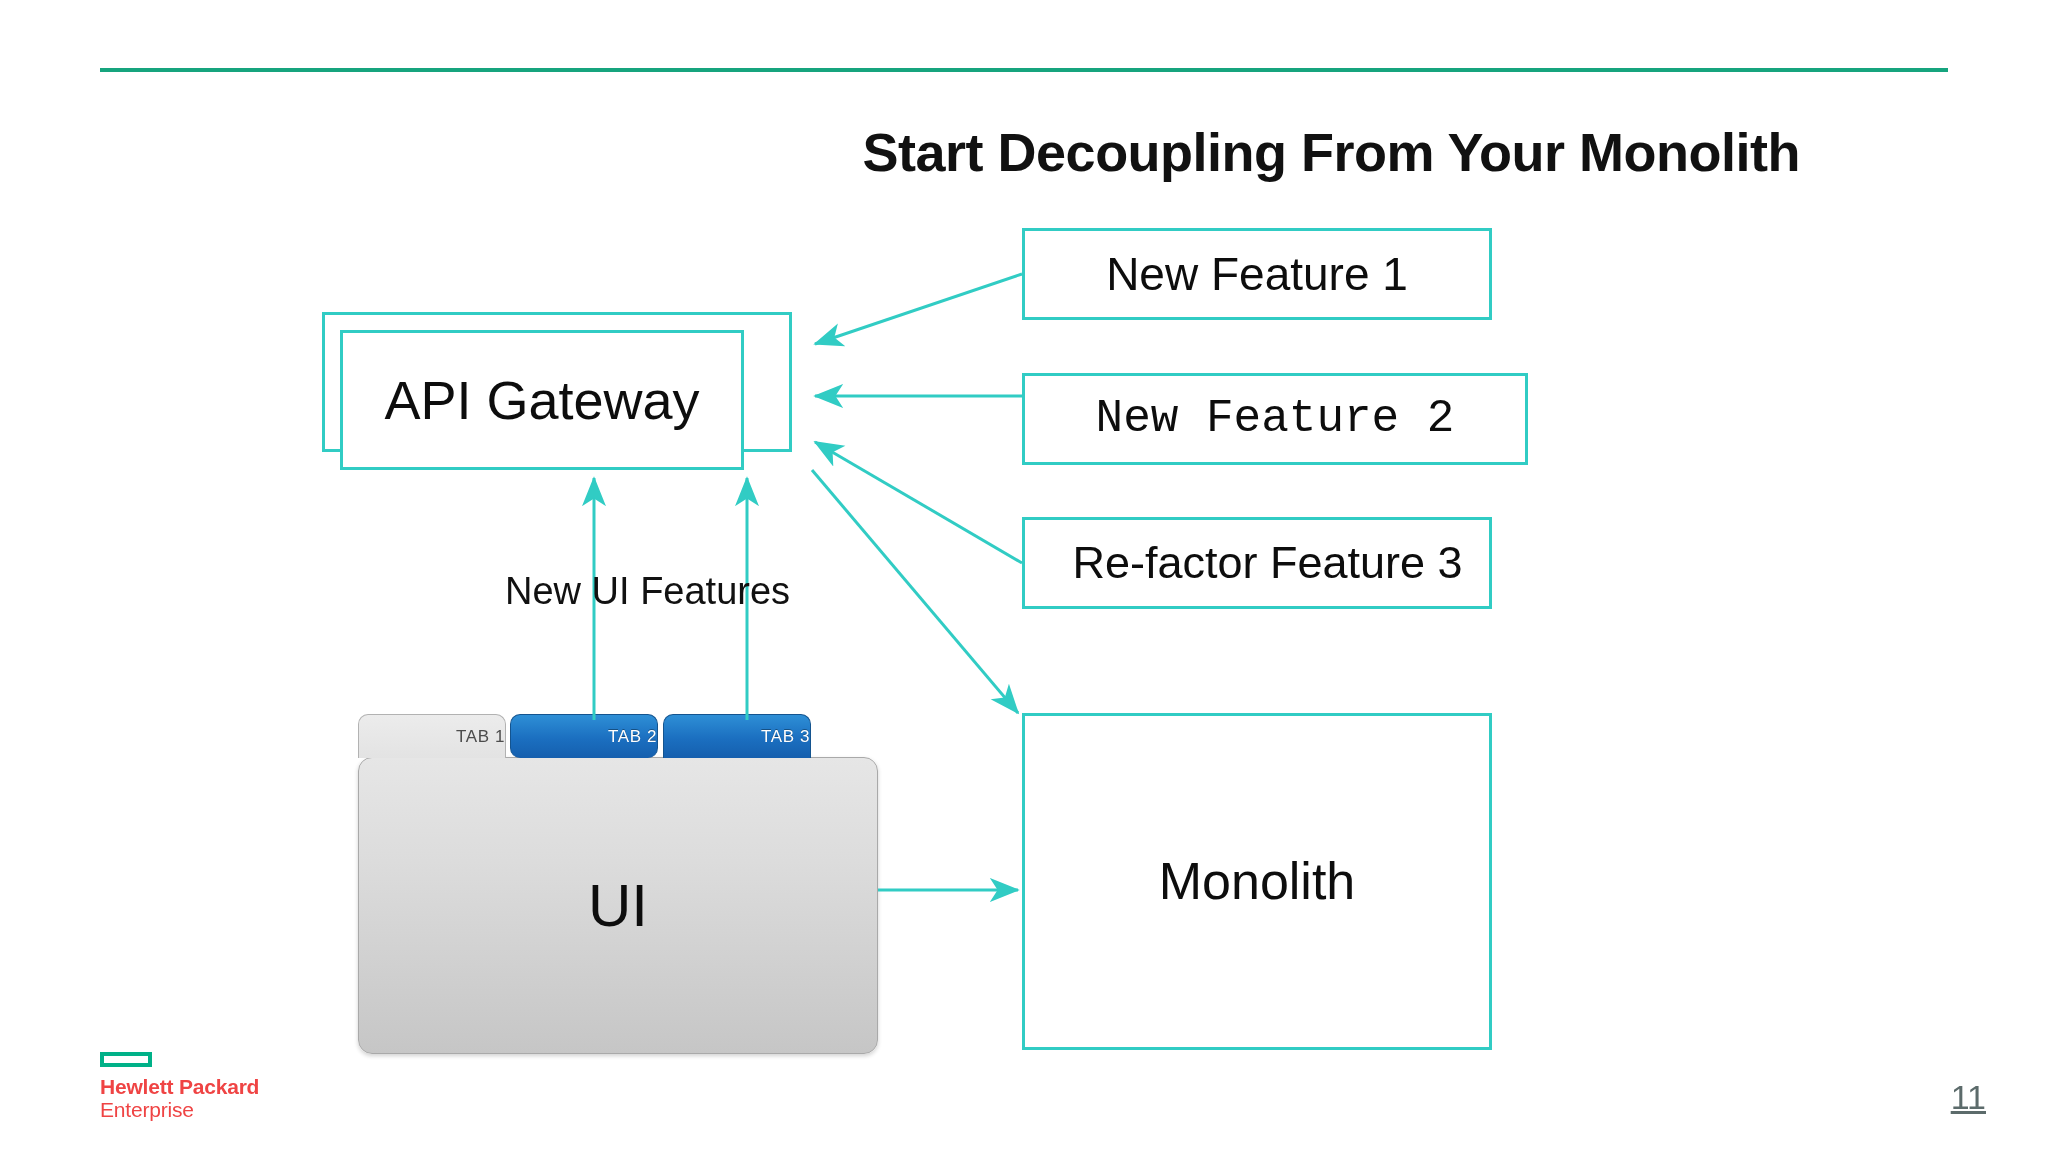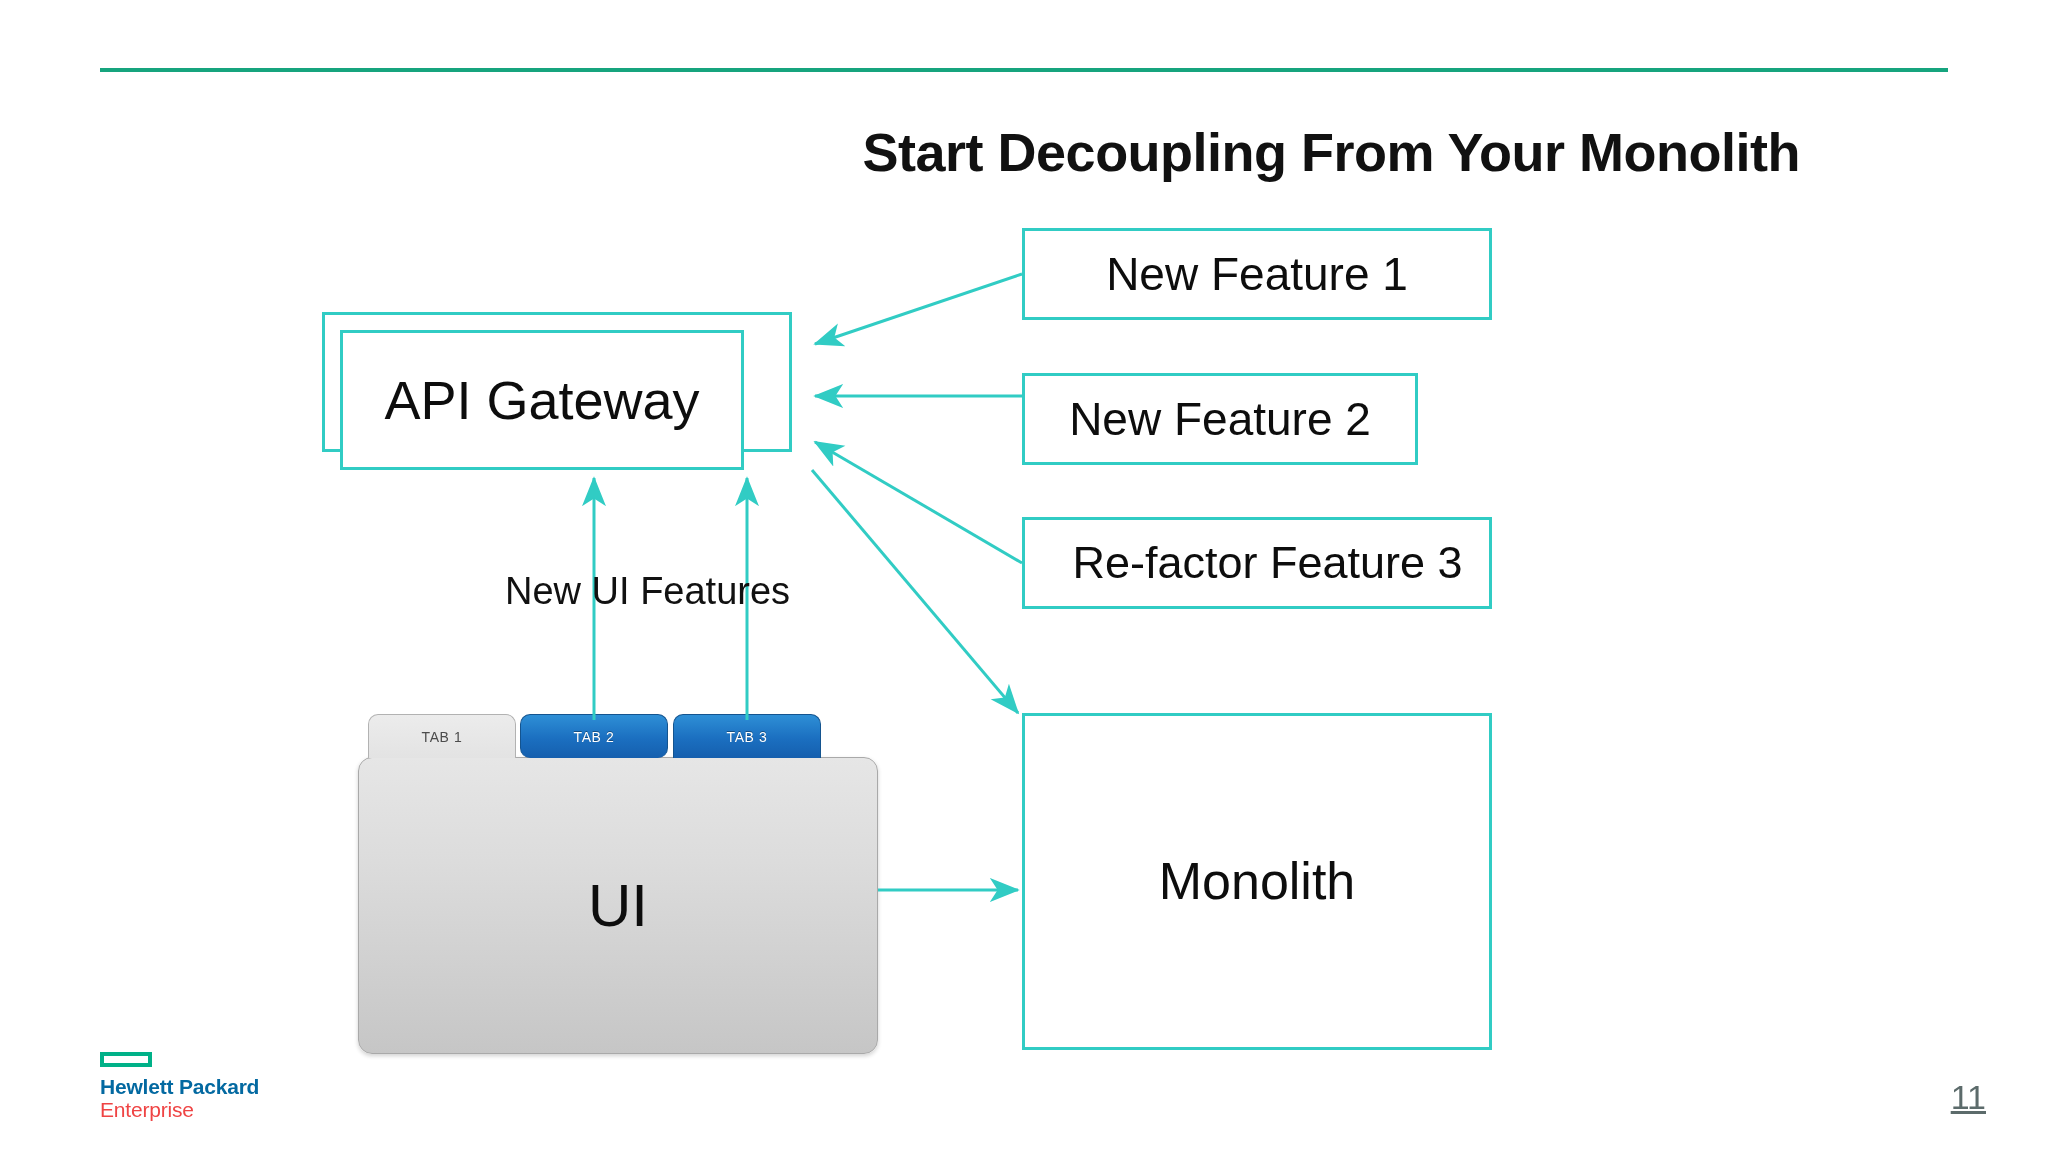--- a/index.html
+++ b/index.html
@@ -78,21 +78,21 @@
   }
   #api-gw-ghost {
     left: 322px;
     top: 312px;
     width: 470px;
     height: 140px;
     z-index: 2;
   }
 
   #feat1 { left: 1022px; top: 228px; width: 470px; height: 92px; }
-  #feat2 { left: 1022px; top: 373px; width: 396px; height: 92px; }
+  #feat2 { left: 1022px; top: 373px; width: 506px; height: 92px; font-family: Liberation Mono, monospace; }
   #feat3 { left: 1022px; top: 517px; width: 470px; height: 92px;
            justify-content: center; padding-left: 21px; }
   #feat3 .tbox-label { font-size: 45px; }
 
   #monolith {
     left: 1022px;
     top: 713px;
     width: 470px;
     height: 337px;
     font-size: 52px;
@@ -135,26 +135,25 @@
     top: 0;
     height: 44px;
     width: 100%;
   }
   .tab {
     position: absolute;
     top: 0;
     height: 44px;
     box-sizing: border-box;
     border-radius: 10px 10px 0 0;
-    font-size: 14px;
+    font-size: 17px;
     letter-spacing: 0.6px;
     display: flex;
     align-items: center;
-    justify-content: center;
-    margin-left: 10px;
+    justify-content: flex-end;
   }
   .tab.active {
     background: linear-gradient(#ececec, #e3e3e3);
     color: #4c4c4c;
     border: 1px solid #b2b2b2;
     border-bottom: none;
     z-index: 2;
   }
   .tab.inactive {
     background: linear-gradient(#2e8fd6 0%, #1b6fc0 55%, #155fae 100%);
@@ -198,21 +197,21 @@
   .hpe-mark {
     width: 52px;
     height: 15px;
     box-sizing: border-box;
     border: 4px solid #00b188;
     margin-bottom: 9px;
   }
   .hpe-line1 {
     font-size: 21px;
     font-weight: bold;
-    color: #0369a1;
+    color: #ef4444;
     line-height: 1.05;
     letter-spacing: -0.2px;
   }
   .hpe-line2 {
     font-size: 21px;
     font-weight: normal;
     color: #ef4444;
     line-height: 1.15;
     letter-spacing: -0.2px;
   }

